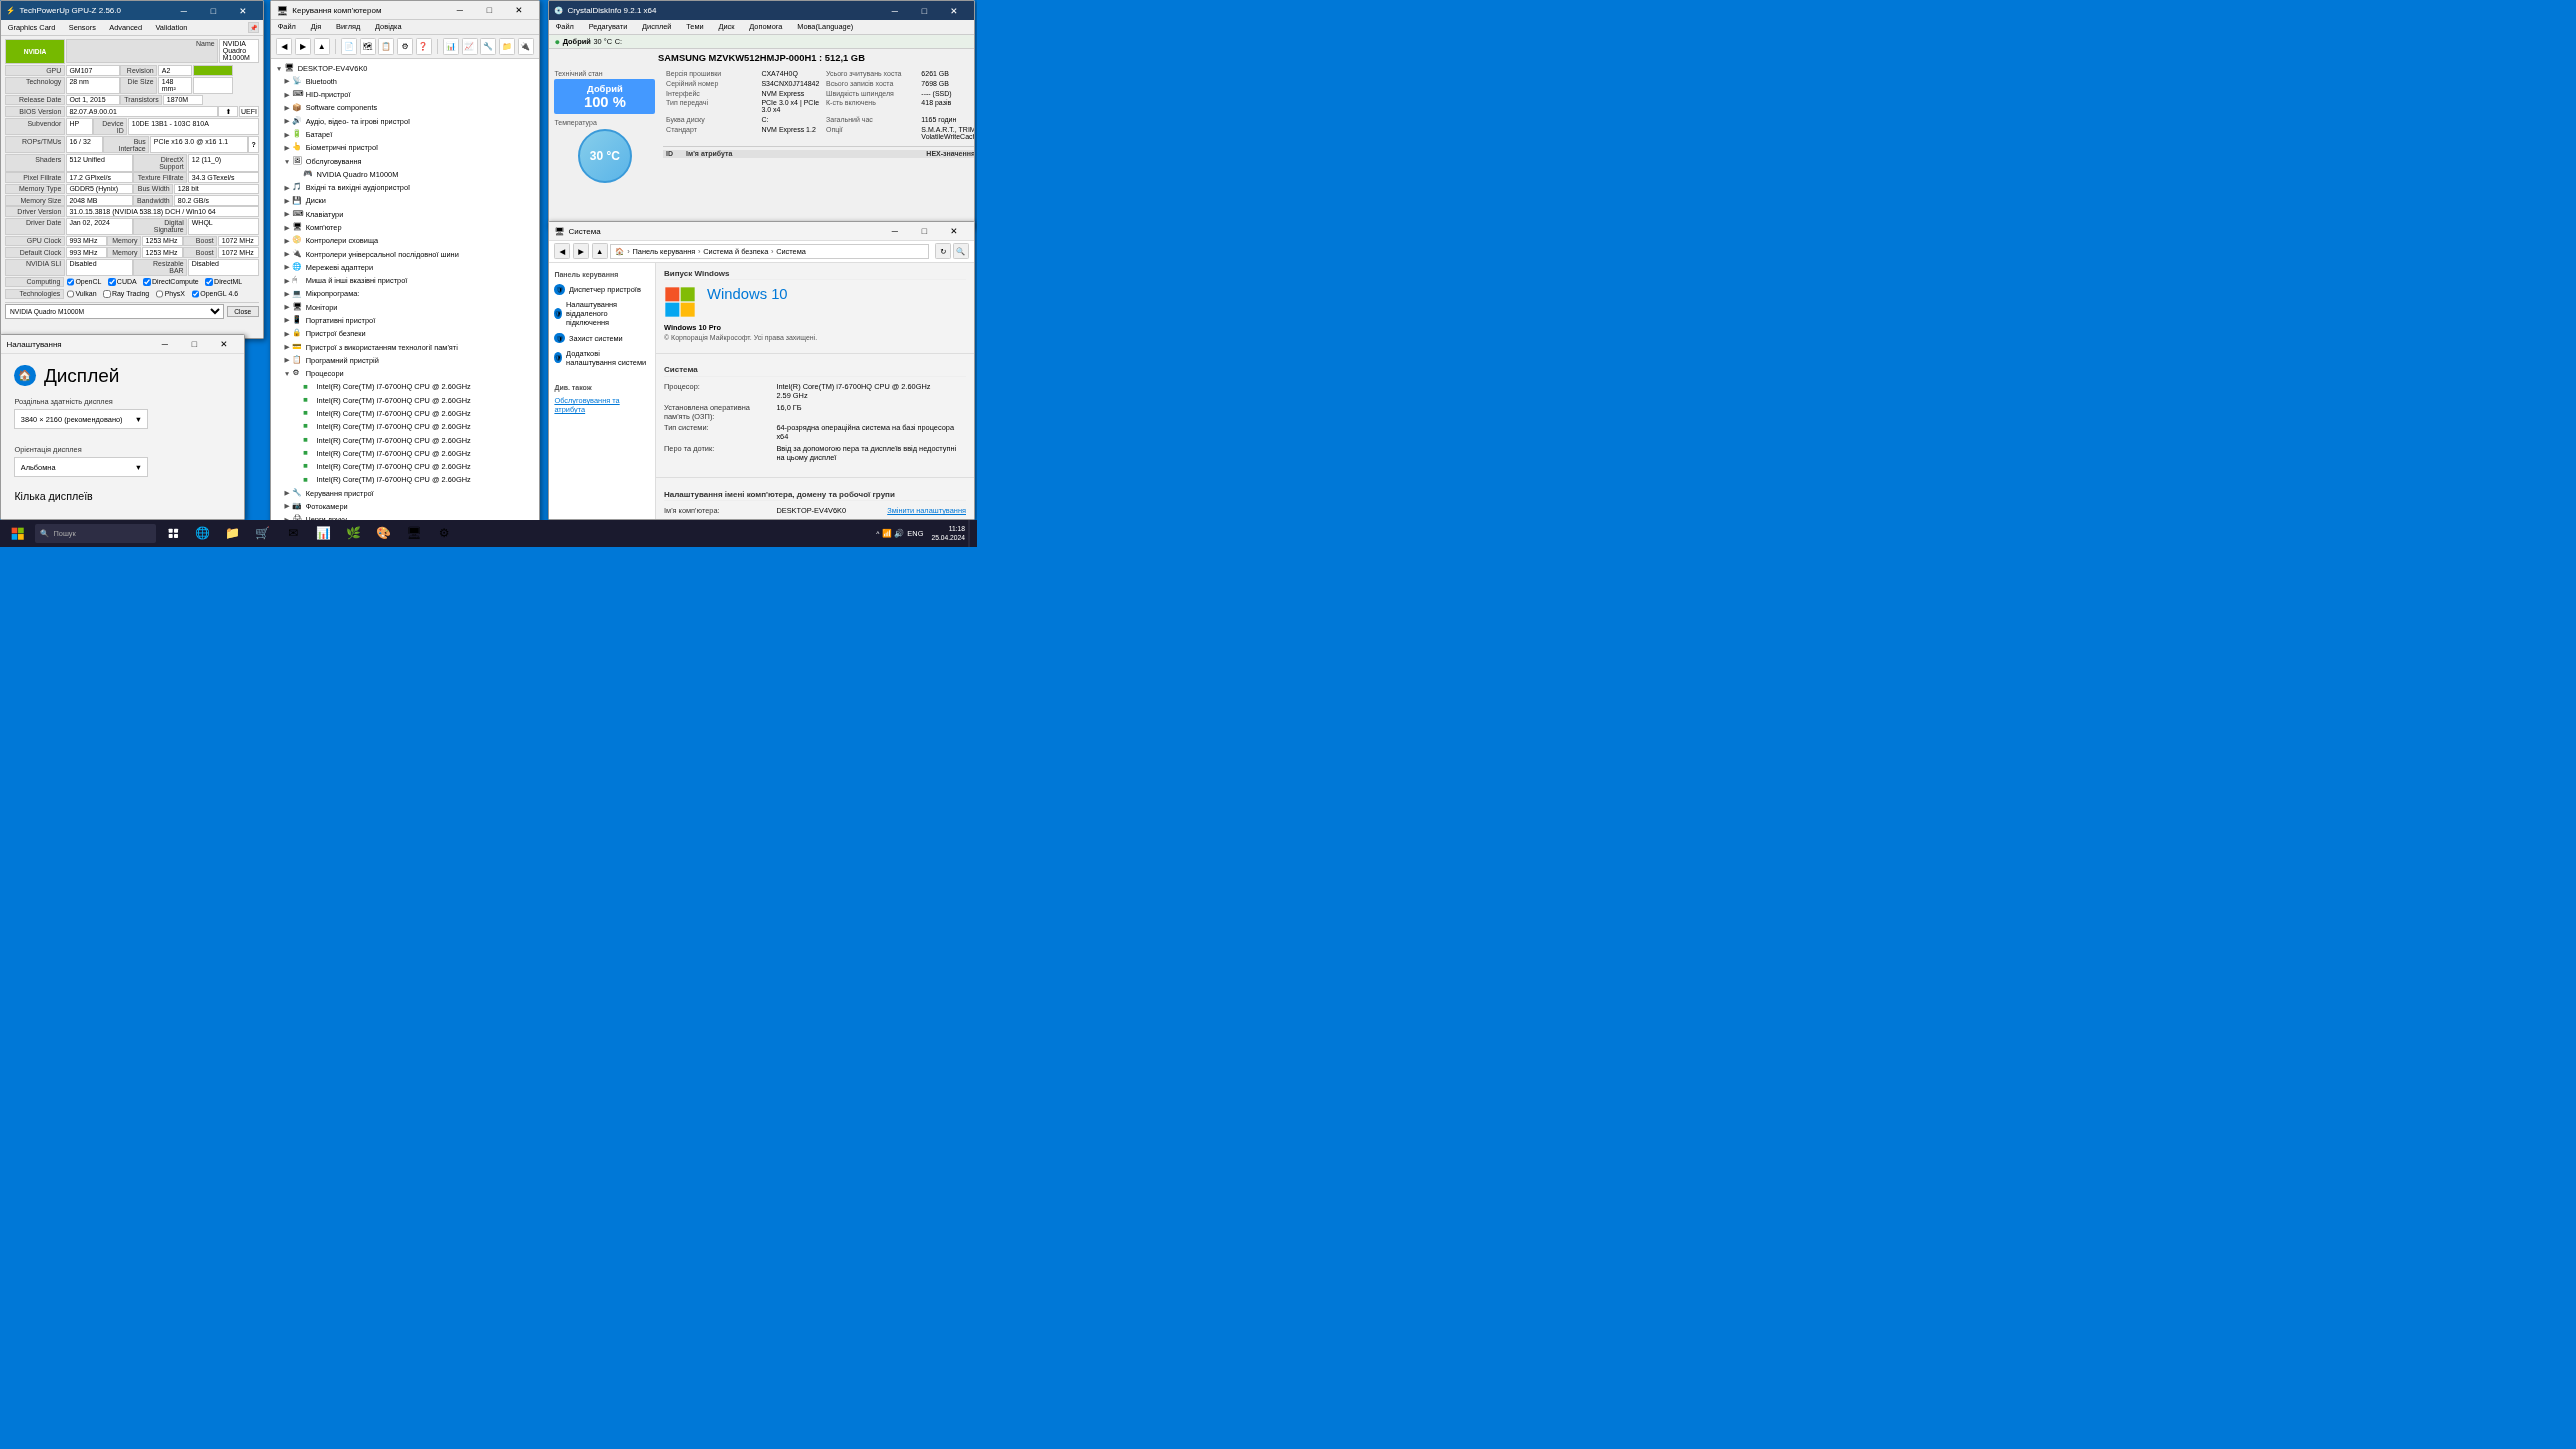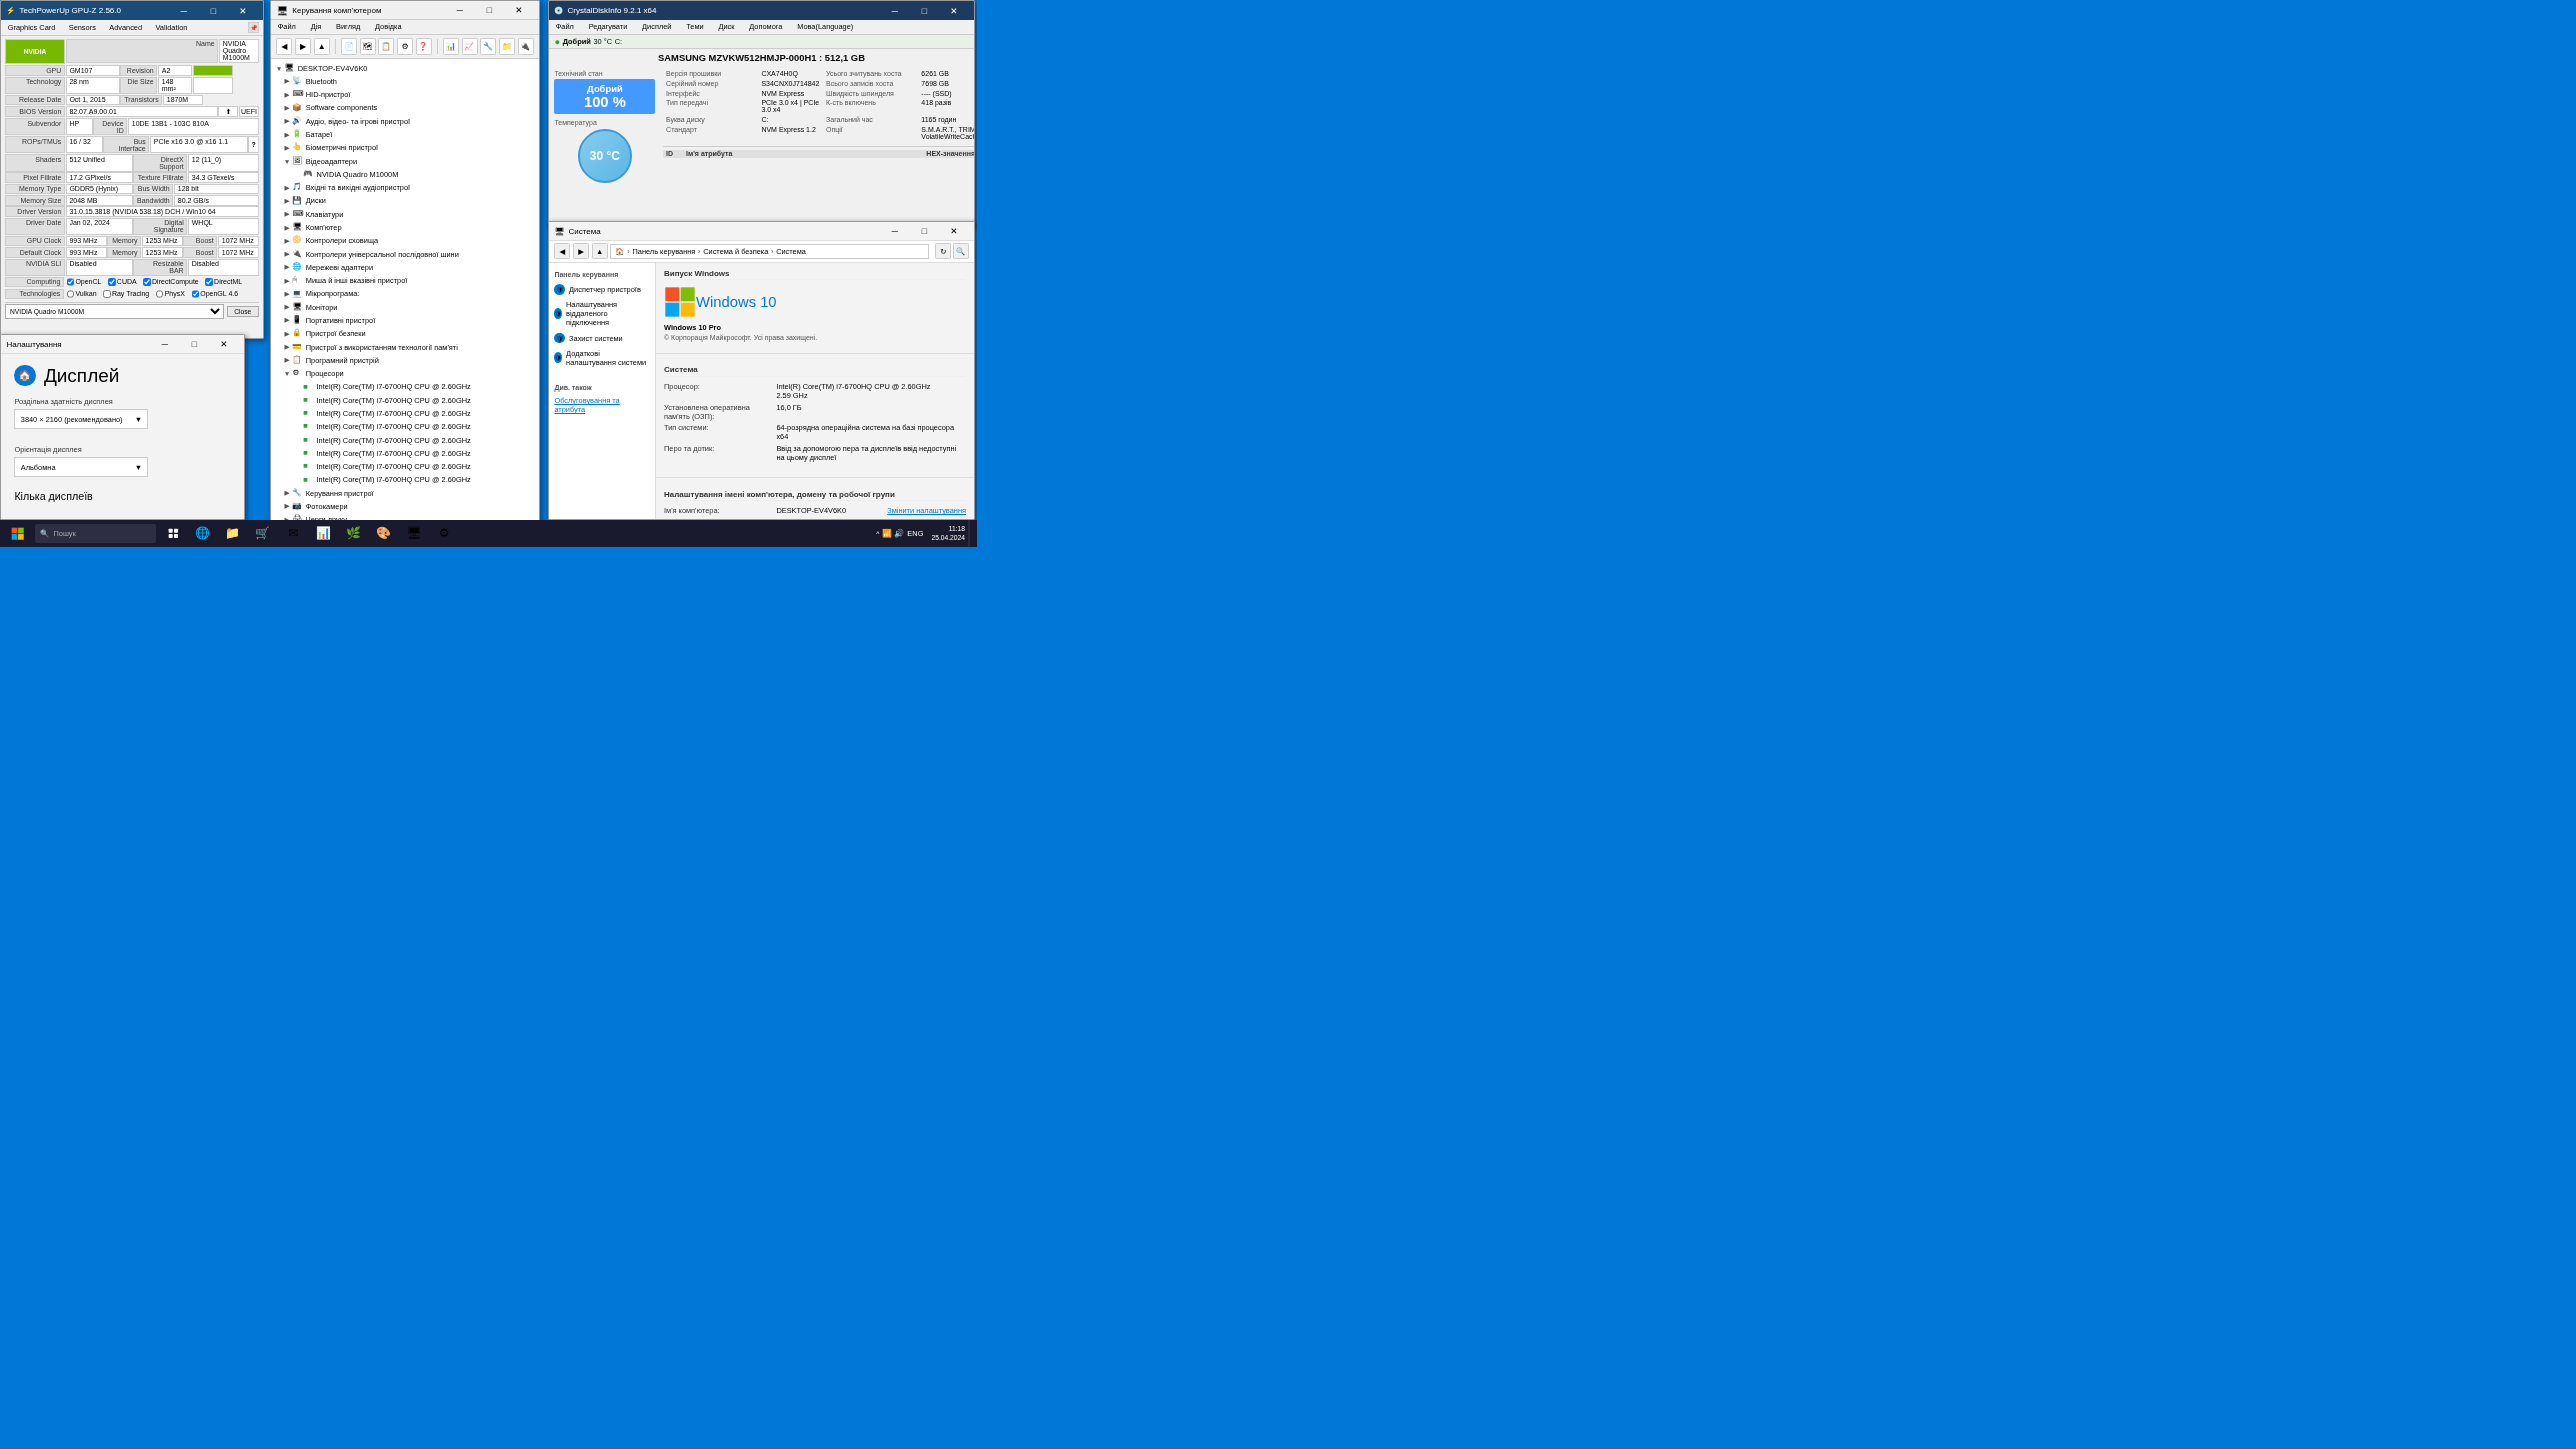--- a/index.html
+++ b/index.html
@@ -484,22 +484,21 @@
       flex-shrink: 0;
     }
     .sysinfo-val {
       color: #000;
       font-size: 7.4px;
       flex: 1;
     }
 
     .windows10-logo {
       display: flex;
-      align-items: center;
-      gap: 0;
+      gap: 11px;
       margin: 5.4px 0;
     }
     .win10-flag {
       width: 32px;
       height: 32px;
     }
     .win10-text {
       font-size: 14.8px;
       font-weight: 300;
       color: #0078d7;
@@ -934,21 +933,21 @@
 
       <div class="tree-item tree-indent">
         <div class="tree-toggle">▶</div>
         <div class="tree-icon">👆</div>
         <span class="tree-label">Біометричні пристрої</span>
       </div>
 
       <div class="tree-item tree-indent">
         <div class="tree-toggle">▼</div>
         <div class="tree-icon">🖼</div>
-        <span class="tree-label">Відеоадаптери</span>
+        <span class="tree-label">Обслуговування</span>
       </div>
 
       <div class="tree-item tree-indent2">
         <div class="tree-toggle" style="visibility:hidden;">▶</div>
         <div class="tree-icon">🎮</div>
         <span class="tree-label">NVIDIA Quadro M1000M</span>
       </div>
 
       <div class="tree-item tree-indent">
         <div class="tree-toggle">▶</div>

